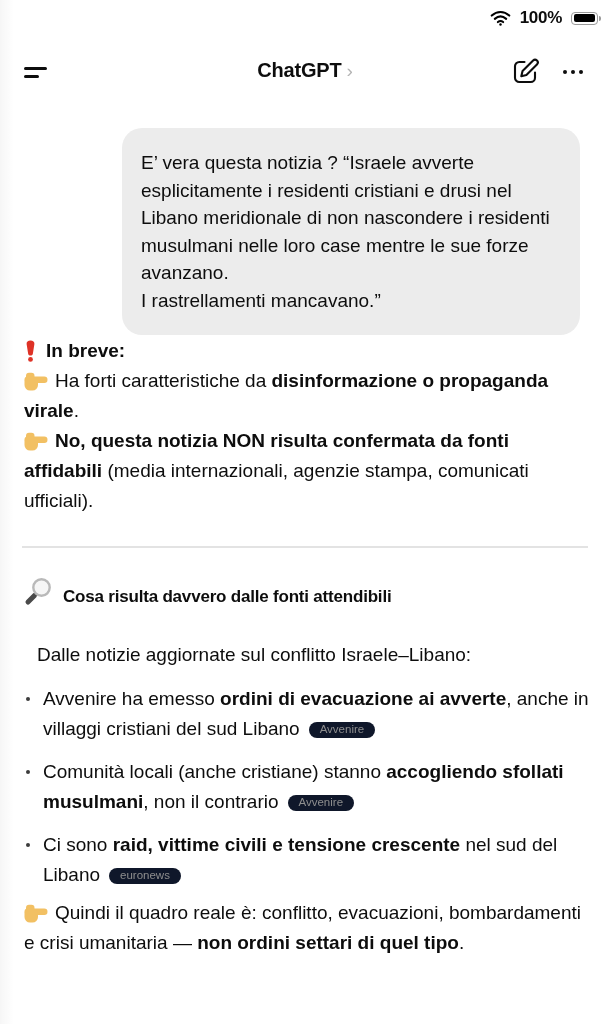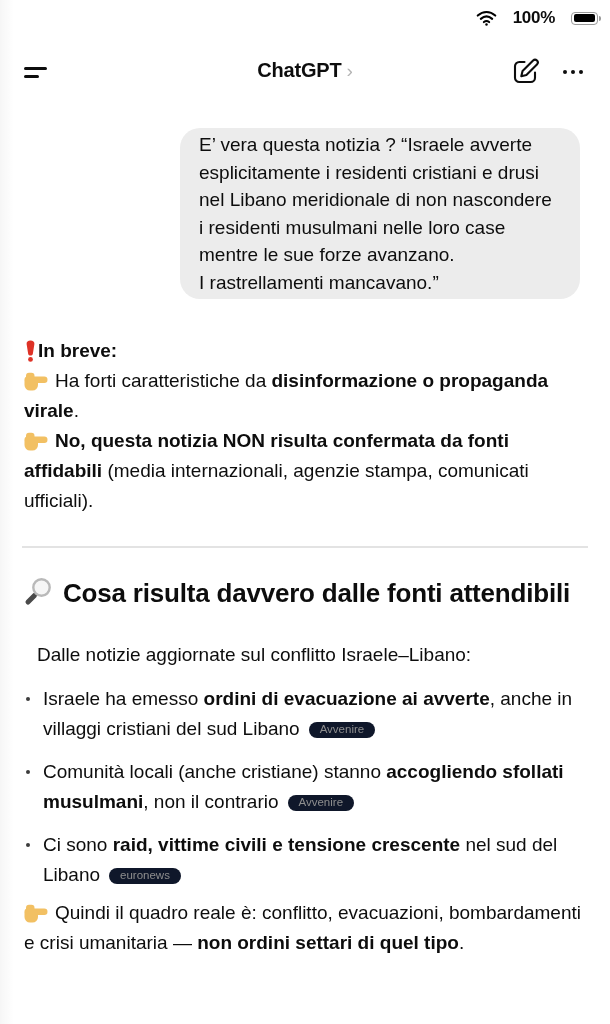--- a/index.html
+++ b/index.html
@@ -6,56 +6,56 @@
   html,body { width:610px; height:1024px; }
   body {
     position:relative; overflow:hidden; background:#ffffff;
     font-family:"Liberation Sans", sans-serif; color:#0d0d0d;
     -webkit-font-smoothing:antialiased;
   }
   .edge-shade { position:absolute; left:0; top:0; bottom:0; width:14px;
     background:linear-gradient(to right, rgba(0,0,0,0.035), rgba(0,0,0,0)); pointer-events:none; }
 
   
-  .status-bar { position:absolute; top:8px; right:12px; display:flex; align-items:center; gap:16px; }
+  .status-bar { position:absolute; top:8px; right:12px; display:flex; align-items:center; gap:9px; }
   .battery-pct { font-size:17px; font-weight:700; letter-spacing:-0.3px; }
   .wifi { width:21px; height:16px; display:block; }
   .battery { position:relative; width:27px; height:13px; border:1px solid #9a9a9a; border-radius:4px; }
   .battery .fill { position:absolute; left:1.5px; top:1.5px; bottom:1.5px; width:21px; background:#000; border-radius:2px; }
   .battery .nub { position:absolute; right:-4px; top:3.5px; width:2.5px; height:5px; background:#9a9a9a; border-radius:0 2px 2px 0; }
 
   
   .header { position:absolute; top:46px; left:0; right:0; height:42px;margin-top:7px; }
   .menu-btn { position:absolute; left:24px; top:9px; width:26px; height:22px; cursor:pointer; }
   .menu-btn .bar1 { position:absolute; left:0; top:5px; width:23px; height:2.6px; background:#0d0d0d; border-radius:2px; }
   .menu-btn .bar2 { position:absolute; left:0; top:13px; width:15px; height:2.6px; background:#0d0d0d; border-radius:2px; }
   .title-wrap { position:absolute; left:0; right:0; top:6px; text-align:center; font-size:20px; font-weight:700; letter-spacing:-0.2px; }
   .title-wrap .chev { color:#b4b4b4; font-weight:400; font-size:19px; margin-left:5px; }
   .compose-btn { position:absolute; right:70px; top:3px; width:30px; height:30px; cursor:pointer; }
   .more-btn { position:absolute; right:24px; top:8px; width:26px; height:22px; display:flex; align-items:center; justify-content:center; gap:3.5px; cursor:pointer; }
   .more-btn i { width:4.5px; height:4.5px; border-radius:50%; background:#0d0d0d; }
 
   
   .bubble {
-    position:absolute; top:128px; right:30px; width:400px;
-    background:#ececec; border-radius:20px; padding:3px 19px;
+    position:absolute; top:128px; right:30px; width:458px;
+    background:#ececec; border-radius:20px; padding:21px 19px;
     font-size:19px; line-height:27.5px; white-space:pre-wrap;
   }
 
   
   .assist { font-size:19px; line-height:30px; }
   .assist .b, .b { font-weight:700; }
   .brief { position:absolute; top:336px; left:24px; right:22px; }
-  .brief-title { font-weight:700; font-size:19px; line-height:30px; display:flex; align-items:center; gap:1px; }
+  .brief-title { font-weight:700; font-size:19px; line-height:30px; display:flex; align-items:center; gap:9px; }
   .ico-inline { display:inline-block; vertical-align:-4px; margin-right:7px; }
 
   .divider { position:absolute; top:546px; left:22px; right:22px; height:1.5px; background:#e3e3e3; }
 
   .section-heading { position:absolute; top:576px; left:24px; right:20px;
-    font-size:26px; font-weight:700; letter-spacing:-0.2px; line-height:34px; }
+    font-size:17px; font-weight:700; letter-spacing:-0.2px; line-height:34px; }
   .section-heading .mag { vertical-align:-4px; margin-right:9px; }
 
   .intro { position:absolute; top:640px; left:37px; right:22px; }
 
   .bullets { position:absolute; top:684px; left:24px; right:20px; list-style:none; }
   .bullets li { position:relative; padding-left:19px; margin-bottom:13px; }
   .bullets li .dot { position:absolute; left:2px; top:13px; width:4px; height:4px; border-radius:50%; background:#3c3c3c; }
 
   .badge {
     display:inline-block; background:#0f172a; color:#8e8e8e;
@@ -138,21 +138,21 @@
   <svg class="mag" width="30" height="30" viewBox="0 0 30 30">
     <line x1="10.5" y1="19.5" x2="4" y2="26" stroke="#4a4a4a" stroke-width="5" stroke-linecap="round"></line>
     <circle cx="17.5" cy="11.5" r="8.2" fill="#f6f6f6" stroke="#b9b9b9" stroke-width="2.4"></circle>
   </svg><span>Cosa risulta davvero dalle fonti attendibili</span>
 </h2>
 
 <p class="intro assist">Dalle notizie aggiornate sul conflitto Israele–Libano:</p>
 
 <ul class="bullets assist">
   <li>
-    <span class="dot"></span><span><span>Israele ha emesso </span><span class="b">ordini di evacuazione ai avverte</span><span>, anche in villaggi cristiani del sud Libano</span></span><span class="badge">Avvenire</span>
+    <span class="dot"></span><span><span>Avvenire ha emesso </span><span class="b">ordini di evacuazione ai avverte</span><span>, anche in villaggi cristiani del sud Libano</span></span><span class="badge">Avvenire</span>
   </li>
   <li>
     <span class="dot"></span><span><span>Comunità locali (anche cristiane) stanno </span><span class="b">accogliendo sfollati musulmani</span><span>, non il contrario</span></span><span class="badge">Avvenire</span>
   </li>
   <li>
     <span class="dot"></span><span><span>Ci sono </span><span class="b">raid, vittime civili e tensione crescente</span><span> nel sud del Libano</span></span><span class="badge">euronews</span>
   </li>
 </ul>
 
 <p class="conclusion assist">

